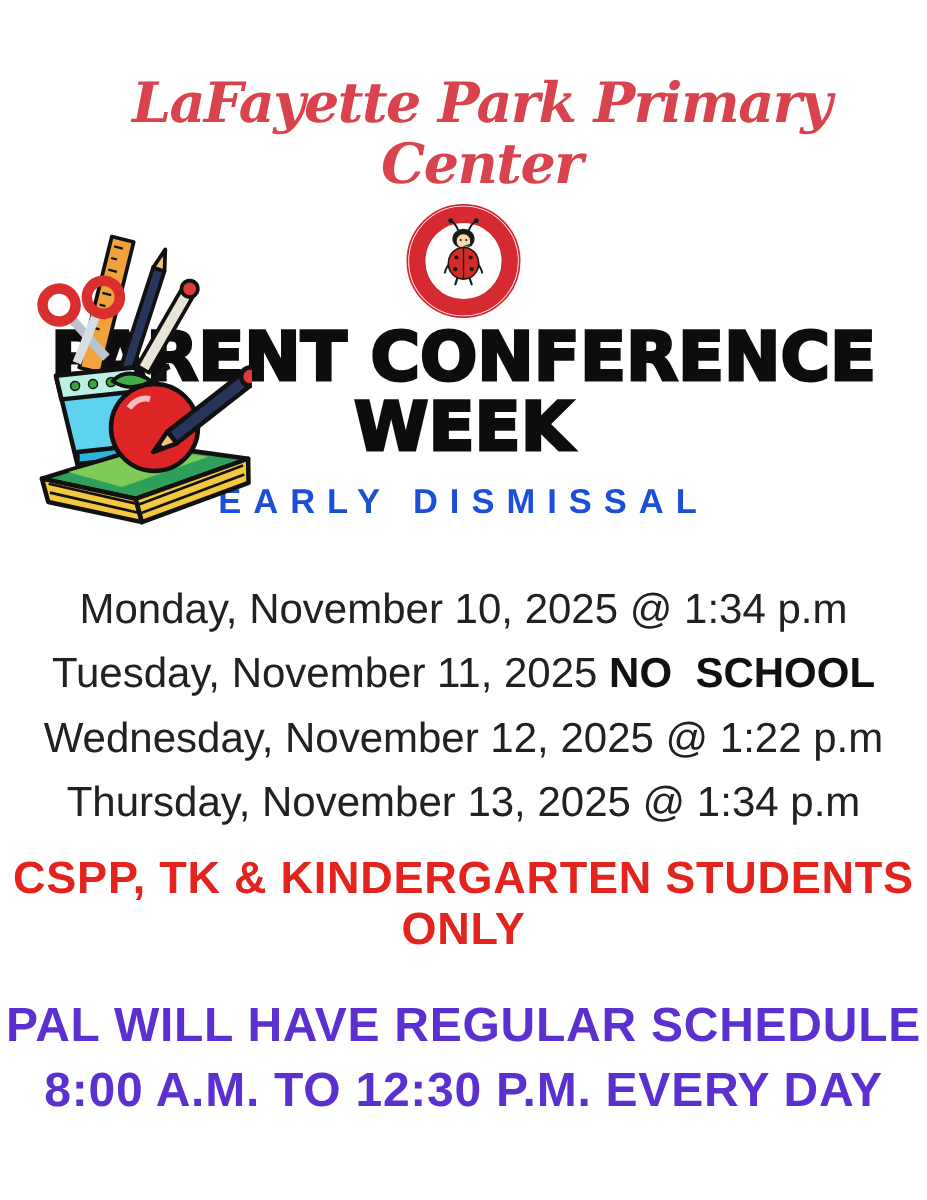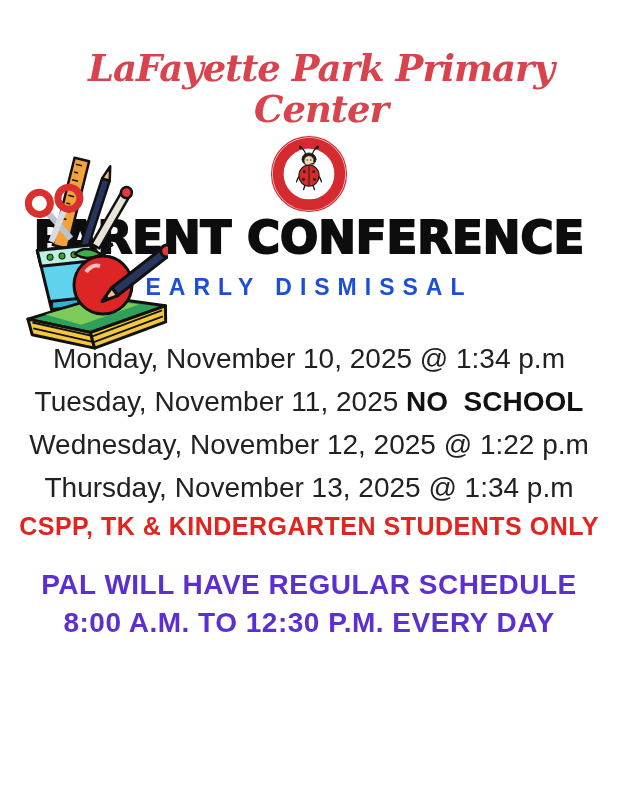--- a/index.html
+++ b/index.html
@@ -53,30 +53,30 @@
     color:#212121;
     font-size:28px;
   }
   .schedule-row{
     height:43px;
     line-height:43px;
     white-space:pre;
   }
   .schedule-row .bold{font-weight:bold;color:#111;}
   .students-only{
-    margin-top:3px;
+    margin-top:13px;
     font-weight:900;
-    font-size:25px;
+    font-size:30px;
     color:#e2231e;
     letter-spacing:0.5px;
   }
   .pal-block{
     margin-top:25px;
     font-weight:900;
-    font-size:28px;
+    font-size:32px;
     line-height:1.35;
     color:#5b2fd0;
     letter-spacing:0.5px;
   }
 </style>
 </head>
 <body>
 
 <div class="page">
 
@@ -118,20 +118,21 @@
         <circle cx="56" cy="47" r="1.8" fill="#1a1a1a" stroke="none"></circle>
         <circle cx="43" cy="57" r="1.8" fill="#1a1a1a" stroke="none"></circle>
         <circle cx="57" cy="57" r="1.8" fill="#1a1a1a" stroke="none"></circle>
         <path d="M50,38 q4,-3 7,-1" fill="#3fa33f" stroke-width="0.8"></path>
       </g>
     </svg>
   </div>
 
   <div class="headline">
     <div>PARENT CONFERENCE</div>
+    <div>WEEK</div>
   </div>
 
   <div class="subtitle">EARLY DISMISSAL</div>
 
   <svg class="clipart" viewBox="0 0 160 205">
     <g stroke="#111" stroke-linejoin="round">
 
       <g transform="rotate(14 62 55)">
         <rect x="55" y="8" width="15" height="90" fill="#f2a23a" stroke-width="2.5"></rect>
         <path d="M58,14 h6 M58,22 h4 M58,30 h6 M58,38 h4 M58,46 h6 M58,54 h4 M58,62 h6 M58,70 h4" stroke-width="1.5" fill="none"></path>

